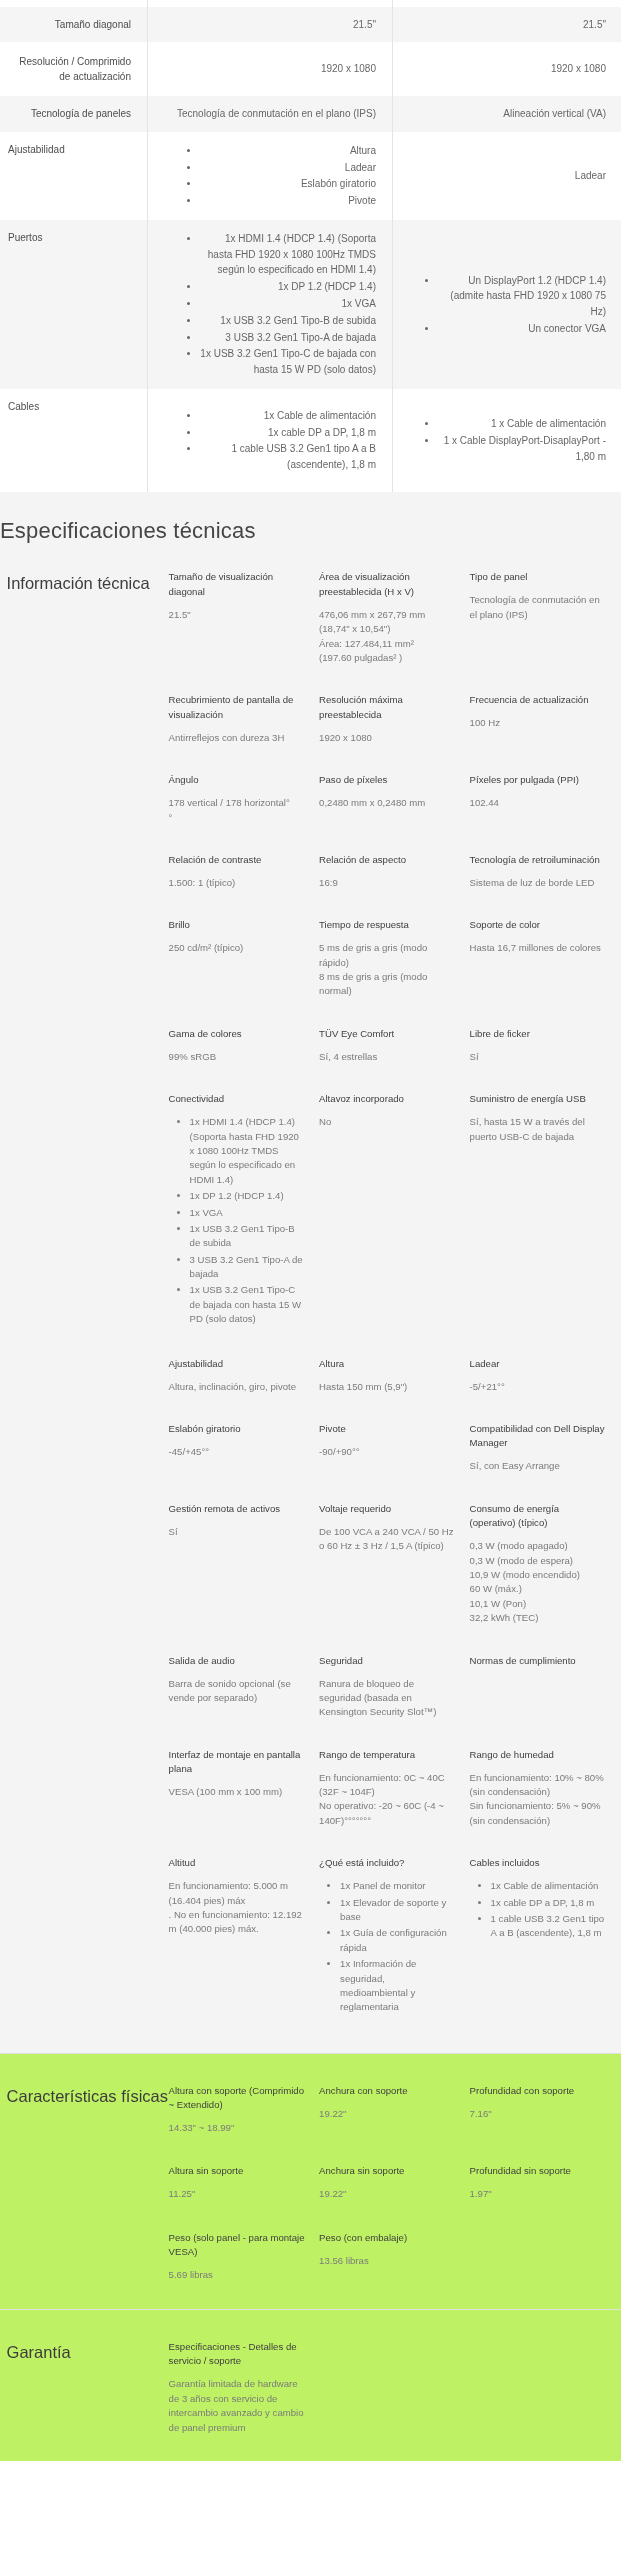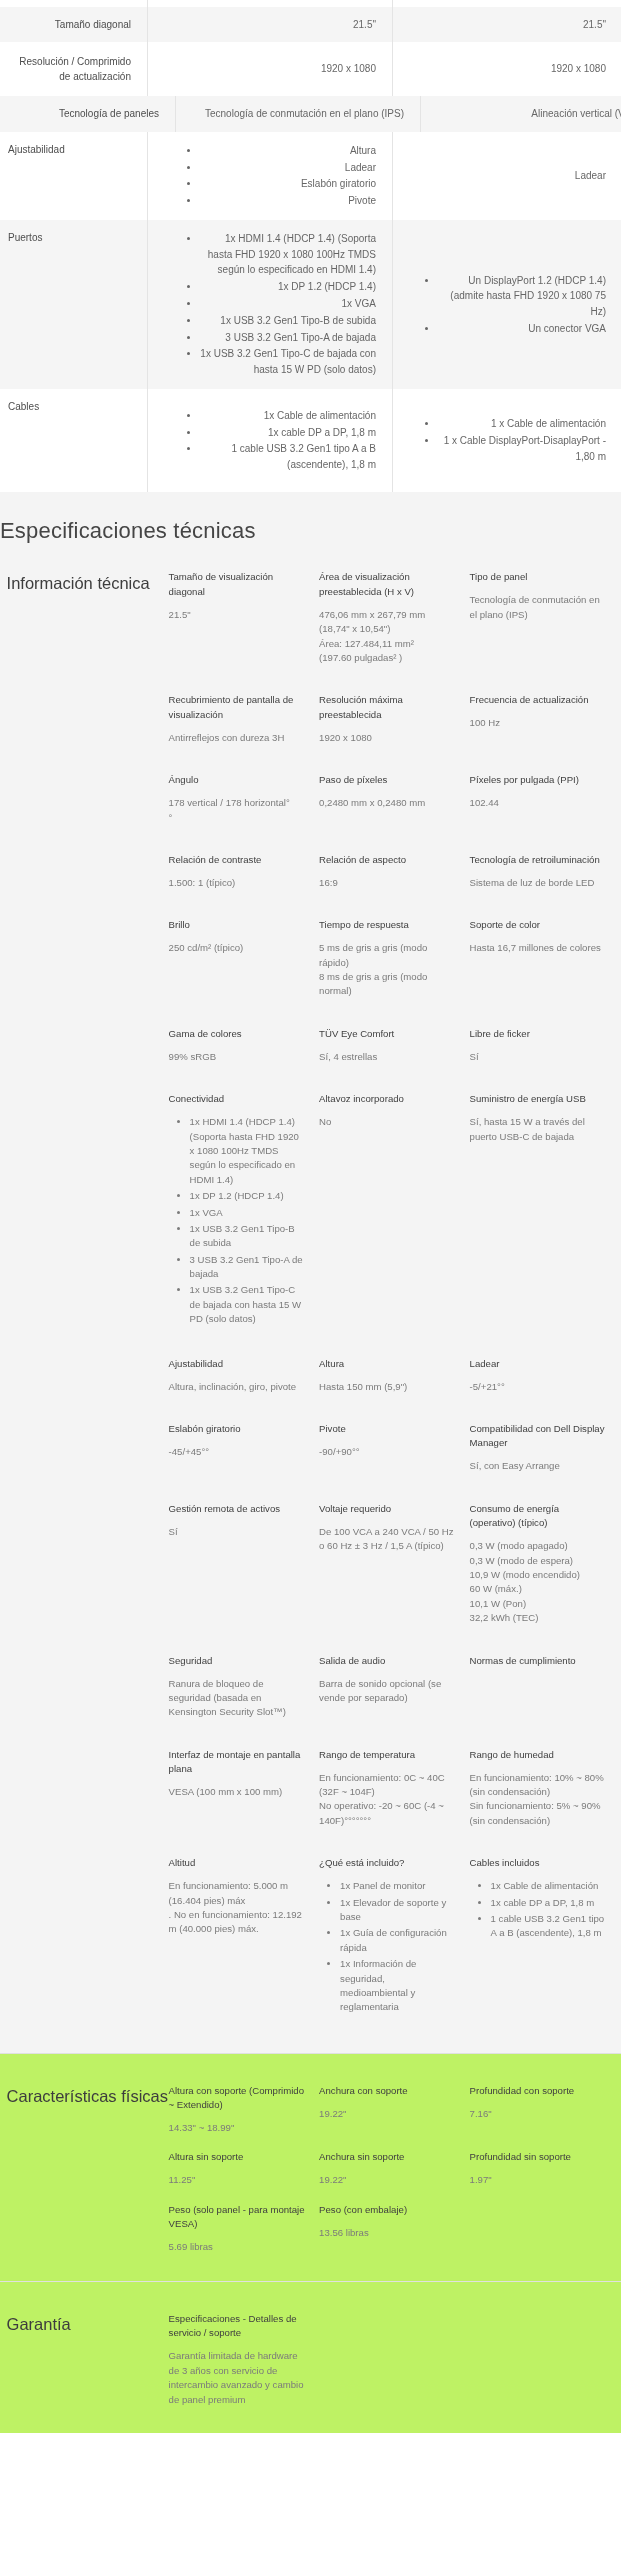--- a/index.html
+++ b/index.html
@@ -8,39 +8,39 @@
   
   .cmp-table{background:#fff;}
   .cmp-row{display:grid;grid-template-columns:147px 245px 230px;}
   .cmp-row.stripe{background:#f5f5f5;}
   .cmp-cell{border-left:0.7px solid #e4e4e4;box-sizing:border-box;padding:10px 16px 10px 14.5px;
             font-size:10px;line-height:1.55;color:#666;display:flex;flex-direction:column;justify-content:flex-start;}
   .cmp-cell.first{border-left:none;color:#4d4d4d;padding-left:8px;}
   .cmp-cell.center{justify-content:center;text-align:right;}
   .cmp-row.spacer{height:6.6px;}
   .cmp-row.spacer .cmp-cell{padding:0;}
-  .h1{min-height:35px;} .h2{min-height:54px;} .h3{min-height:34px;padding-left:28px;}
+  .h1{min-height:35px;} .h2{min-height:54px;} .h3{min-height:34px;}
   .h4{min-height:83px;} .h5{min-height:147px;} .h6{min-height:103px;}
   ul.cmp-list{margin:0;padding-left:37px;}
   ul.cmp-list li{margin:1.3px 0;}
   .cmp-cell.b ul.cmp-list{padding-left:30px;}
 
   
   .tech{background:#f4f4f4;padding:26.4px 0 36px;}
   .tech-title{text-align:left;font-size:22px;font-weight:400;color:#454545;margin:0 0 26.4px;letter-spacing:0.2px;}
   .specs-flex{display:flex;padding:0 10px 0 6.6px;}
   .specs-label{flex:0 0 162px;width:162px;font-size:16.5px;font-weight:400;color:#3d3d3d;line-height:1.35;padding-top:1.3px;}
   .specs-grid{display:grid;grid-template-columns:136px 136px 136px;column-gap:14.5px;row-gap:28px;align-items:start;}
   .spec-h{font-size:9.6px;color:#3f3f3f;line-height:1.5;margin-bottom:8.6px;}
   .spec-v{font-size:9.6px;color:#7b7b7b;line-height:1.5;white-space:pre-line;}
   ul.spec-list{margin:0;padding-left:21px;font-size:9.6px;color:#7b7b7b;line-height:1.5;}
   ul.spec-list li{margin-bottom:2px;}
 
   .sect-white{background:#bef264;border-top:0.7px solid #e0e0e0;padding:30px 0 26.4px;}
-  .sect-white .specs-grid{row-gap:15px;}
+  .sect-white .specs-grid{row-gap:29px;}
 </style>
 </head>
 <body>
 
 <div class="cmp-table">
 
   <div class="cmp-row spacer">
     <div class="cmp-cell first"></div>
     <div class="cmp-cell"></div>
     <div class="cmp-cell"></div>
@@ -263,26 +263,26 @@
         <div class="spec-h">Consumo de energía (operativo) (típico)</div>
         <div class="spec-v">0,3 W (modo apagado)
 0,3 W (modo de espera)
 10,9 W (modo encendido)
 60 W (máx.)
 10,1 W (Pon)
 32,2 kWh (TEC)</div>
       </div>
 
       <div class="spec-item">
+        <div class="spec-h">Salida de audio</div>
+        <div class="spec-v">Barra de sonido opcional (se vende por separado)</div>
+      </div>
+      <div class="spec-item">
         <div class="spec-h">Seguridad</div>
         <div class="spec-v">Ranura de bloqueo de seguridad (basada en Kensington Security Slot™)</div>
-      </div>
-      <div class="spec-item">
-        <div class="spec-h">Salida de audio</div>
-        <div class="spec-v">Barra de sonido opcional (se vende por separado)</div>
       </div>
       <div class="spec-item">
         <div class="spec-h">Normas de cumplimiento</div>
       </div>
 
       <div class="spec-item">
         <div class="spec-h">Interfaz de montaje en pantalla plana</div>
         <div class="spec-v">VESA (100 mm x 100 mm)</div>
       </div>
       <div class="spec-item">

